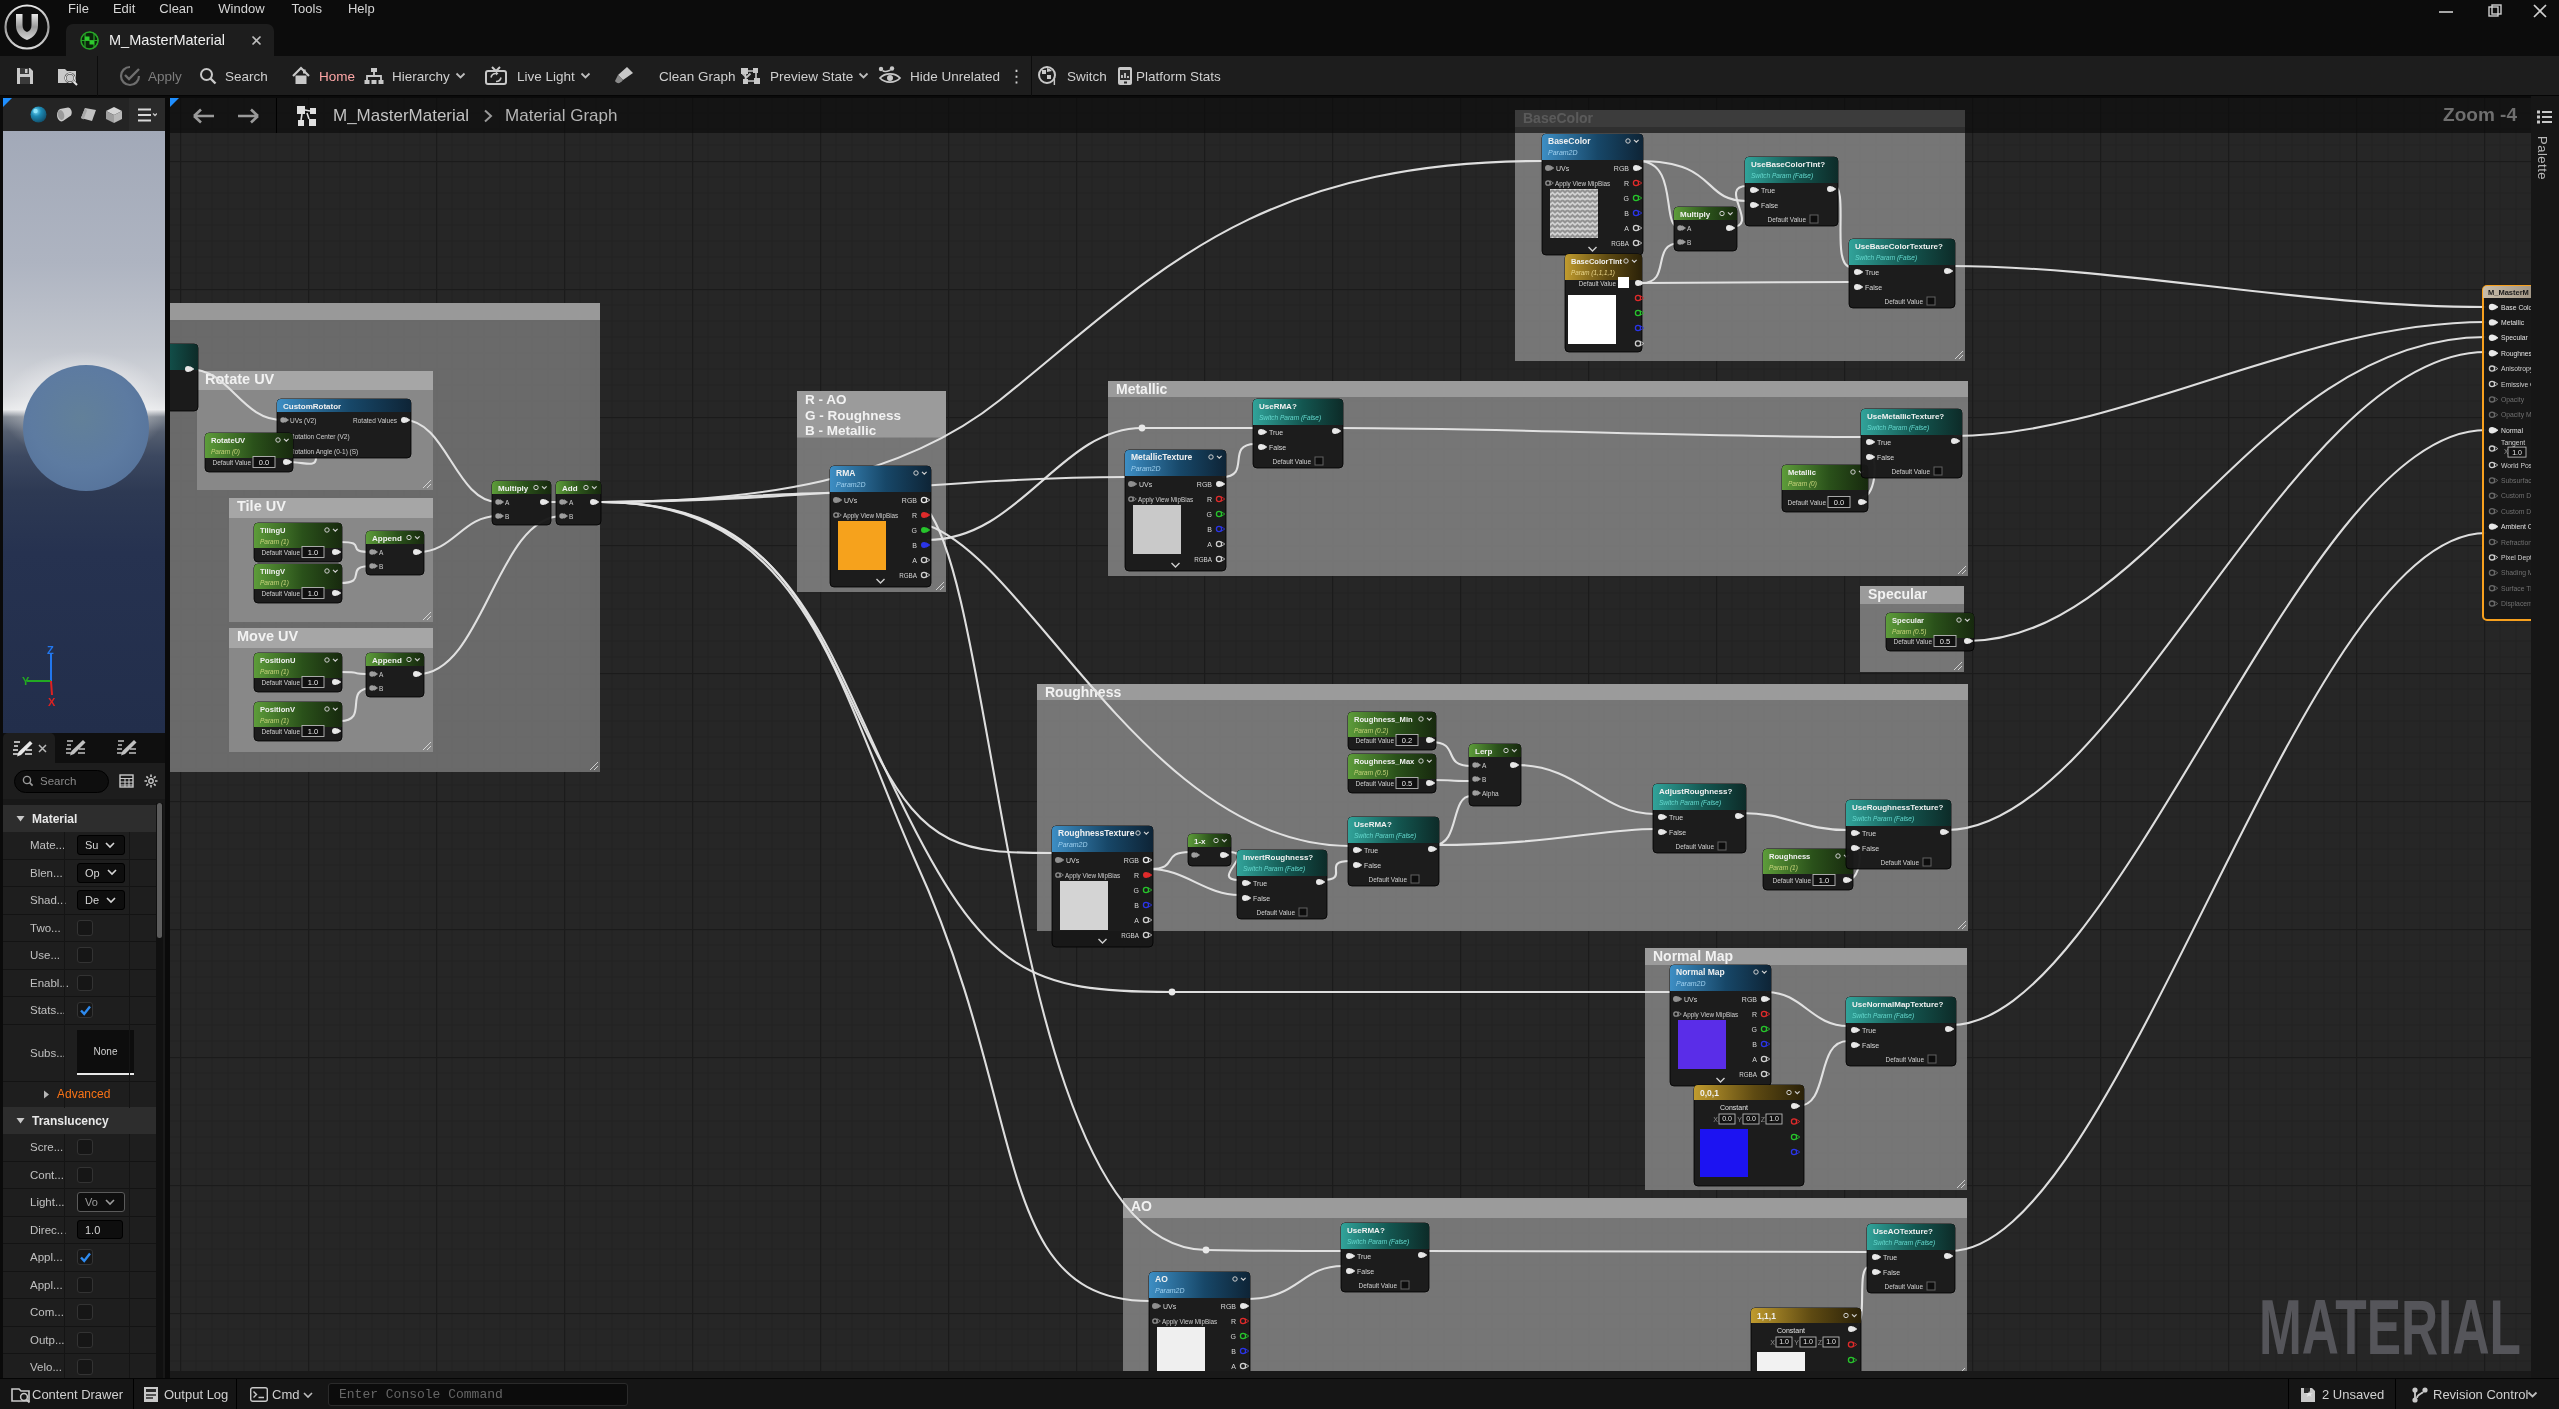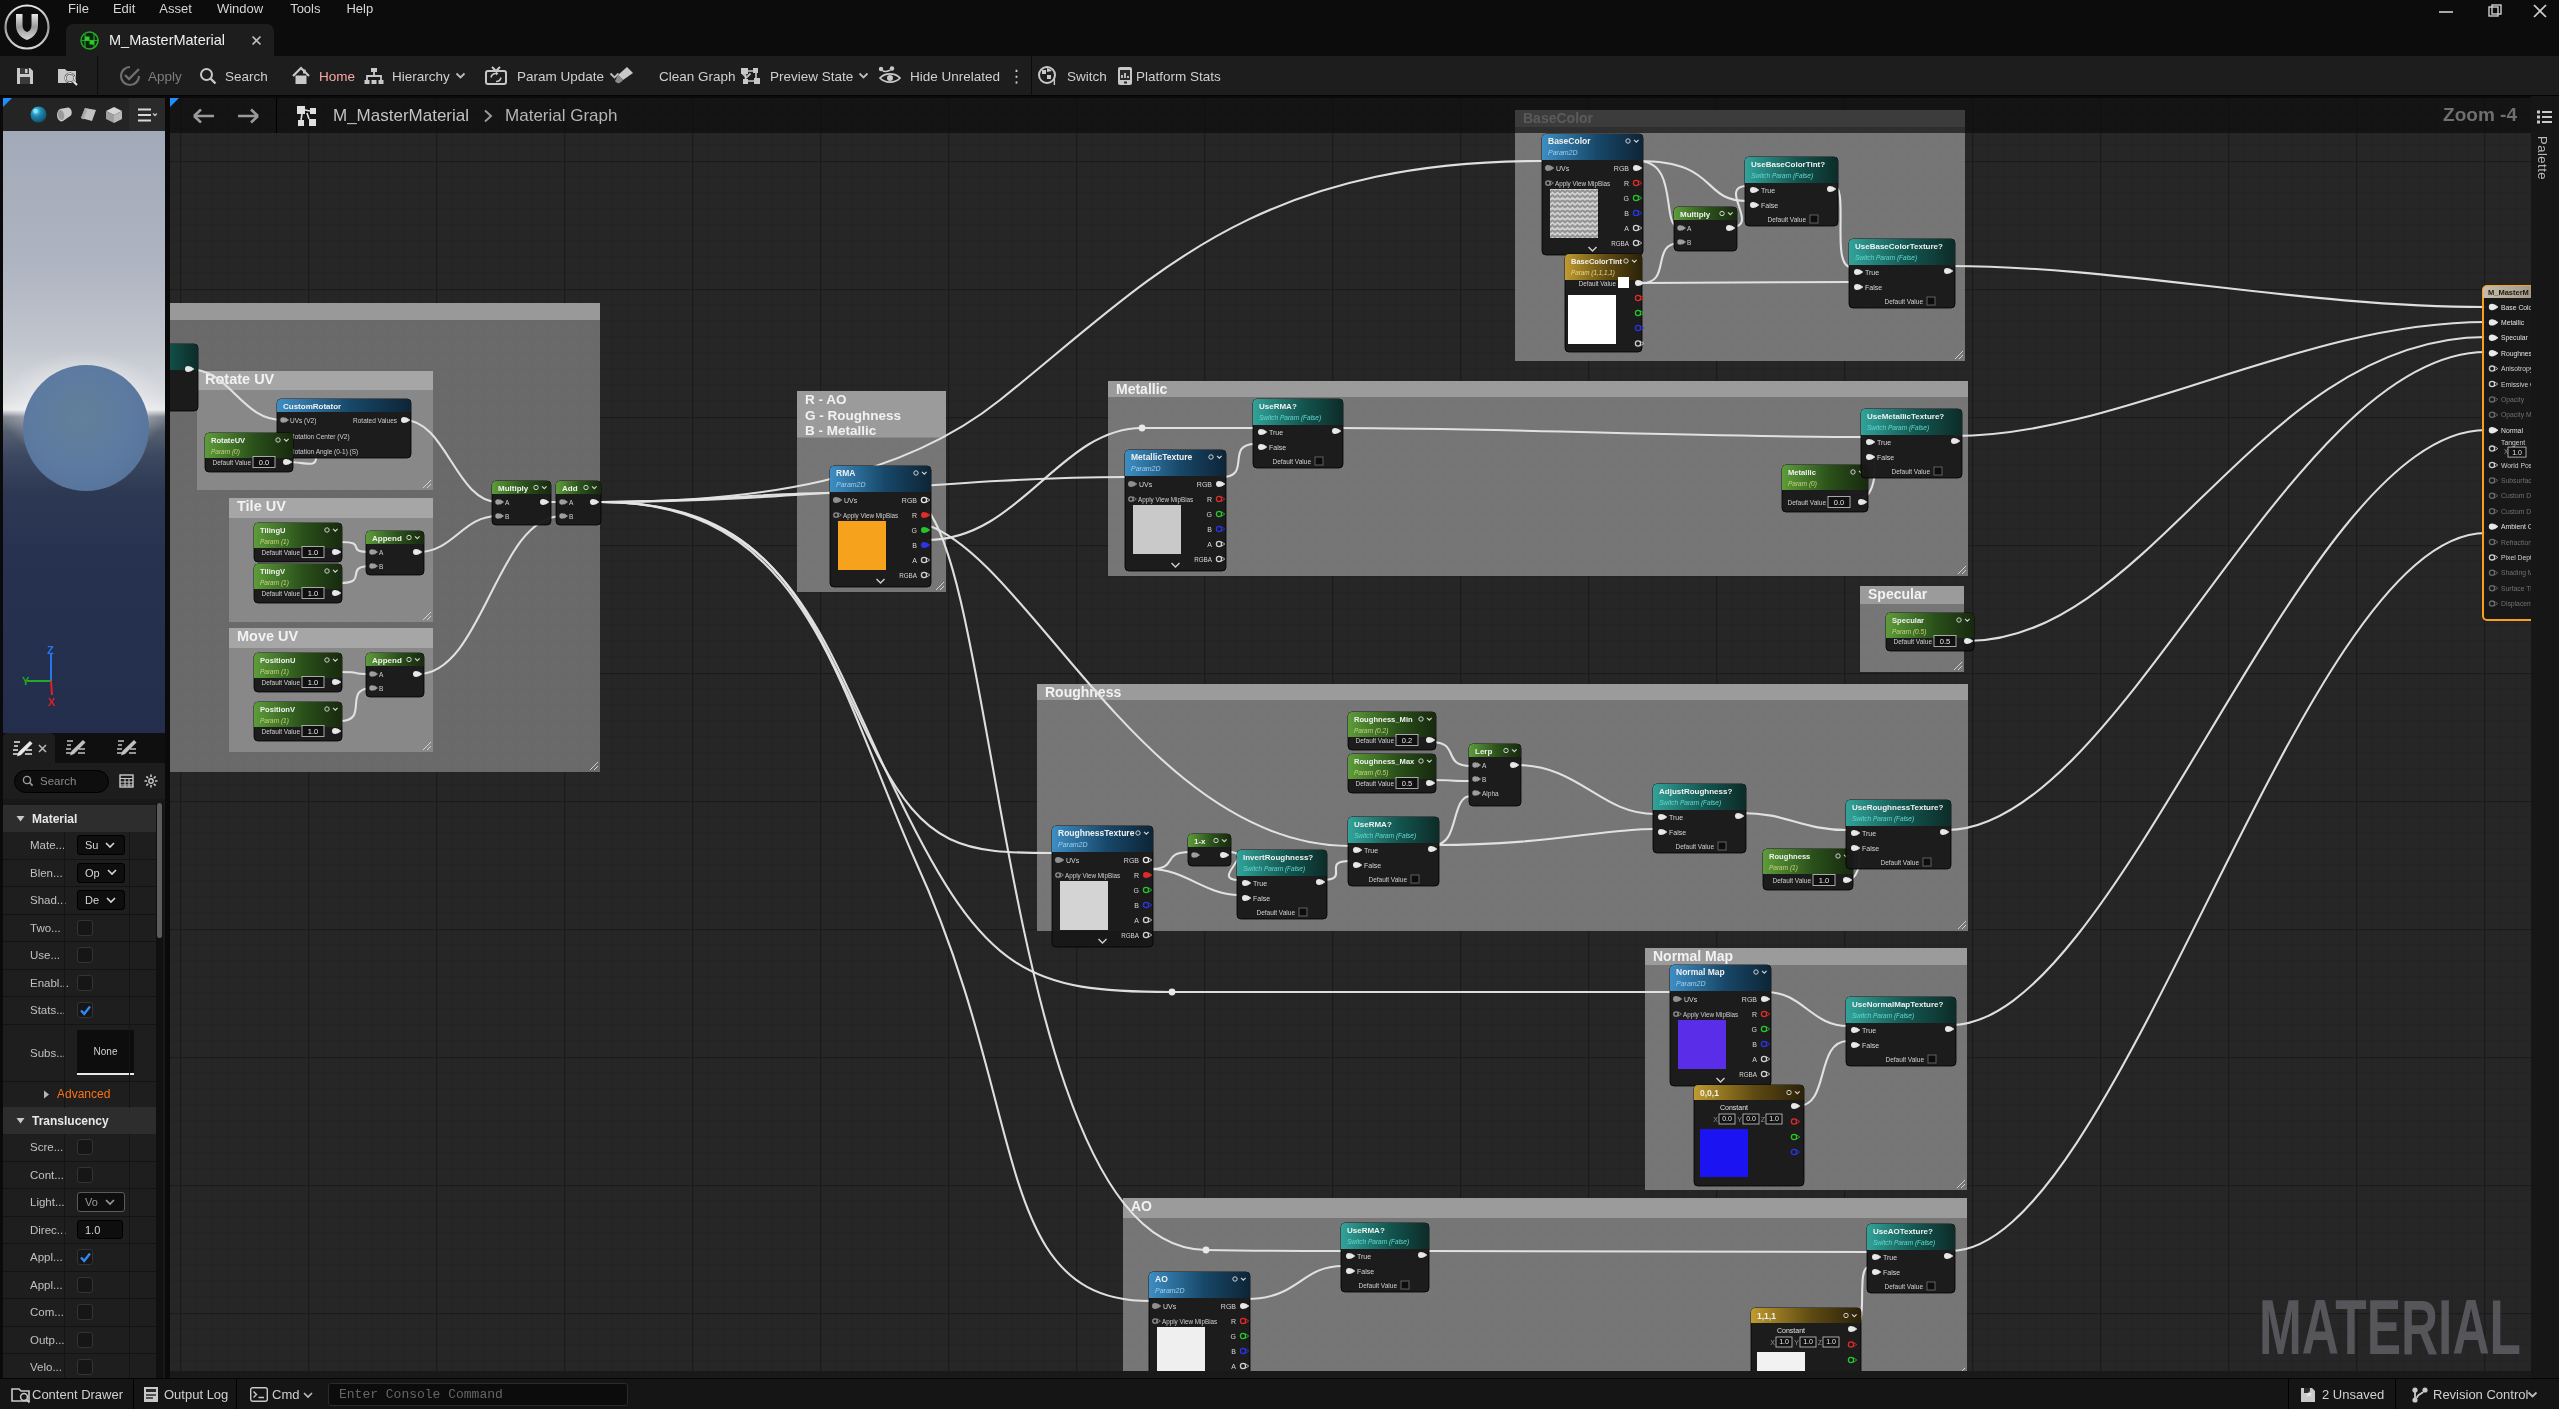--- a/index.html
+++ b/index.html
@@ -10,21 +10,21 @@
 .cb { width:16px; height:16px; background:#161616; border:1px solid #333; border-radius:3px; display:inline-flex; align-items:center; justify-content:center; }
 .vbox { width:46px; height:19px; background:#0e0e0e; border:1px solid #000; border-radius:3px; color:#d6d6d6; font-size:11px; display:inline-flex; align-items:center; padding-left:7px; }
 .dhead { position:absolute; left:0; width:155px; height:27px; background:#2d2d2d; color:#e8e8e8; font-weight:bold; font-size:12px; display:flex; align-items:center; padding-left:13px; }
 </style></head>
 <body>
 
 <div style="position:absolute;left:0;top:0;width:2559px;height:24px;background:#0c0c0c">
   <div style="position:absolute;left:58px;top:0;height:16px;display:flex;align-items:center;color:#d6d6d6;font-size:13px">
     <span style="padding:0 12px 0 10px">File</span>
       <span style="padding:0 12px">Edit</span>
-      <span style="padding:0 12px">Asset</span>
+      <span style="padding:0 12px">Clean</span>
     <span style="padding:0 13px">Window</span>
       <span style="padding:0 14px">Tools</span>
       <span style="padding:0 12px">Help</span>
   </div>
   <svg style="position:absolute;right:8px;top:4px" width="120" height="16" viewBox="0 0 120 16">
     <path d="M8 8 H22" stroke="#cfcfcf" stroke-width="1.6"></path>
     <rect x="58" y="3" width="9" height="9" fill="none" stroke="#cfcfcf" stroke-width="1.4"></rect>
     <rect x="61" y="1" width="9" height="9" fill="none" stroke="#cfcfcf" stroke-width="1.4"></rect>
     <path d="M103 1 L115 13 M115 1 L103 13" stroke="#cfcfcf" stroke-width="1.7"></path>
   </svg>
@@ -117,21 +117,21 @@
       </div>
     </div>
   <div class="tb" style="left:484px">
       <div style="display:flex;align-items:center">
         <svg width="26" height="22" viewBox="0 0 26 22">
           <rect x="2" y="6" width="20" height="13" rx="2" fill="none" stroke="#c8c8c8" stroke-width="2"></rect>
           <path d="M8 2 l4 4 l4 -4" fill="none" stroke="#c8c8c8" stroke-width="2"></path>
           <path d="M7 12.5 a5 5 0 0 1 5 -4 M17 12.5 a5 5 0 0 1 -5 4" fill="none" stroke="#c8c8c8" stroke-width="1.6"></path>
           <path d="M12 6.5 l2.5 2 l-2.5 2 z" fill="#c8c8c8"></path>
         </svg>
-        <span style="margin-left:7px;color:#cfcfcf;font-size:13.5px">Param Update</span>
+        <span style="margin-left:7px;color:#cfcfcf;font-size:13.5px">Live Light</span>
         <svg width="11" height="8" viewBox="0 0 11 8" style="margin-left:5px">
           <path d="M1.5 1.5 L5.5 5.5 L9.5 1.5" stroke="#bdbdbd" stroke-width="1.8" fill="none"></path>
         </svg>
       </div>
     </div>
   <div class="tb" style="left:613px">
       <div style="display:flex;align-items:center">
         <svg width="24" height="22" viewBox="0 0 24 22">
           <path d="M14 2 L20 8 L10 15 L5 10 Z" fill="#c8c8c8"></path>
           <path d="M5 10 L2 16 C4 19 7 19 10 15 Z" fill="#8a8a8a"></path>

